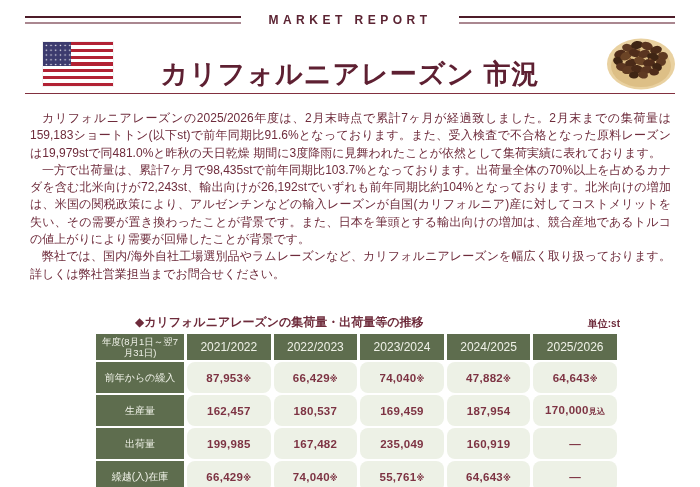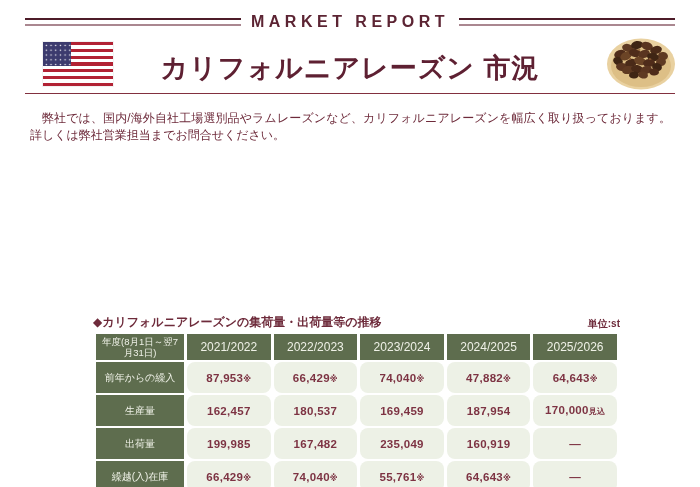--- a/index.html
+++ b/index.html
@@ -2,47 +2,47 @@
 <html><head>
 <meta charset="utf-8">
 <style>
   html,body{margin:0;padding:0;background:#ffffff;}
   body{font-family:"Liberation Sans","DejaVu Sans",sans-serif;}
   .page{position:relative;width:700px;height:487px;background:#ffffff;overflow:hidden;}
 
   
   .kicker-row{position:absolute;left:25px;right:25px;top:13px;display:flex;align-items:center;}
   .dline{flex:0 0 216px;height:8px;border-top:2px solid #4d1c29;border-bottom:2px solid #aa8790;box-sizing:border-box;}
-  .kicker{flex:1;text-align:center;font-size:16px;font-weight:700;letter-spacing:4.5px;color:#5c2433;white-space:nowrap;}
+  .kicker{flex:1;text-align:center;font-size:12px;font-weight:700;letter-spacing:4.5px;color:#5c2433;white-space:nowrap;}
 
   
   .flag{position:absolute;left:43px;top:42px;width:70px;height:44px;
         background:repeating-linear-gradient(to bottom,#b22234 0 3.385px,#ffffff 3.385px 6.77px);
         box-shadow:0 0 0 1px rgba(0,0,0,0.05);}
   .canton{position:absolute;left:0;top:0;width:28px;height:23.7px;background-color:#3c3b6e;
         background-image:radial-gradient(circle,#ffffff 0.7px,transparent 1px);
         background-size:4.7px 4.8px;background-position:1px 1px;}
 
   
-  .title{position:absolute;left:120px;right:120px;top:42px;margin:8px;text-align:center;
+  .title{position:absolute;left:120px;right:120px;top:42px;margin:14px;text-align:center;
          font-size:27px;font-weight:700;letter-spacing:1px;color:#5e2032;white-space:nowrap;}
 
   .raisins{position:absolute;left:603px;top:34px;}
 
   .rule{position:absolute;left:25px;top:93px;width:650px;border-top:1.6px solid #82303f;}
 
   
   .bodytext{position:absolute;left:30px;top:110px;width:641px;color:#6e2b3b;
             font-size:12px;line-height:17.3px;text-align:justify;}
   .bodytext p{margin:0;text-indent:1em;}
 
   
   .tablewrap{position:absolute;left:93px;top:314px;width:527px;}
   .caption-row{display:flex;justify-content:space-between;align-items:flex-end;color:#6e2b3b;}
-  .caption{font-size:12px;font-weight:700;}
+  .caption{font-size:12px;font-weight:700;margin-left:42px;}
   .unit{font-size:10px;font-weight:700;}
   table{border-collapse:separate;border-spacing:3px 2px;table-layout:fixed;width:527px;margin-top:1px;}
   col.c0{width:88px;}
   th,td{padding:0 2px;text-align:center;vertical-align:middle;overflow:hidden;}
   th{background:#5e6d4e;color:#eff1e7;font-weight:400;}
   tr.hdr th{height:26px;font-size:12px;}
   tr.hdr th.corner{font-size:9.5px;line-height:11px;}
   tr.datarow{height:31px;}
   tr.datarow th{font-size:10px;}
   td.num{background:#edf1e6;color:#7d3343;font-size:11.5px;font-weight:700;letter-spacing:0.3px;border-radius:8px;}
@@ -96,20 +96,22 @@
       <ellipse cx="40" cy="41" rx="5" ry="3.5" fill="#5f3a22" transform="rotate(12 40 41)"></ellipse>
       <ellipse cx="36" cy="16" rx="1.5" ry="0.8" fill="#8a5a33" transform="rotate(-10 36 16)"></ellipse>
       <ellipse cx="47" cy="25" rx="1.5" ry="0.8" fill="#8a5a33" transform="rotate(12 47 25)"></ellipse>
       <ellipse cx="27" cy="25" rx="1.5" ry="0.8" fill="#8a5a33" transform="rotate(-25 27 25)"></ellipse>
     </g>
   </svg>
 
   <div class="rule"></div>
 
   <div class="bodytext">
+    <p>カリフォルニアレーズンの2025/2026年度は、2月末時点で累計7ヶ月が経過致しました。2月末までの集荷量は159,183ショートトン(以下st)で前年同期比91.6%となっております。また、受入検査で不合格となった原料レーズンは19,979stで同481.0%と昨秋の天日乾燥 期間に3度降雨に見舞われたことが依然として集荷実績に表れております。</p>
+    <p>一方で出荷量は、累計7ヶ月で98,435stで前年同期比103.7%となっております。出荷量全体の70%以上を占めるカナダを含む北米向けが72,243st、輸出向けが26,192stでいずれも前年同期比約104%となっております。北米向けの増加は、米国の関税政策により、アルゼンチンなどの輸入レーズンが自国(カリフォルニア)産に対してコストメリットを失い、その需要が置き換わったことが背景です。また、日本を筆頭とする輸出向けの増加は、競合産地であるトルコの値上がりにより需要が回帰したことが背景です。</p>
     <p>弊社では、国内/海外自社工場選別品やラムレーズンなど、カリフォルニアレーズンを幅広く取り扱っております。詳しくは弊社営業担当までお問合せください。</p>
   </div>
 
   <div class="tablewrap">
     <div class="caption-row">
       <span class="caption">◆カリフォルニアレーズンの集荷量・出荷量等の推移</span>
       <span class="unit">単位:st</span>
     </div>
     <table>
       <colgroup>

